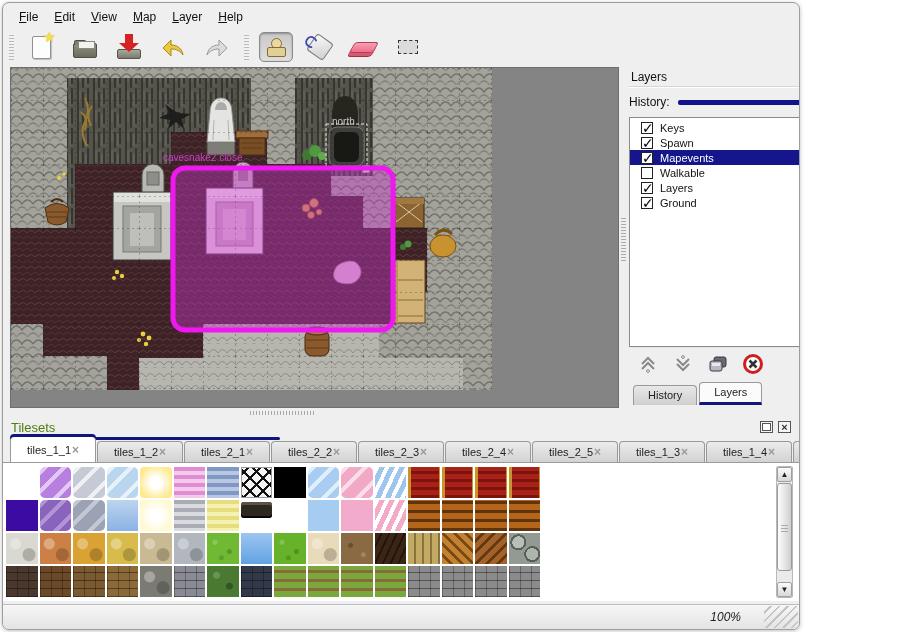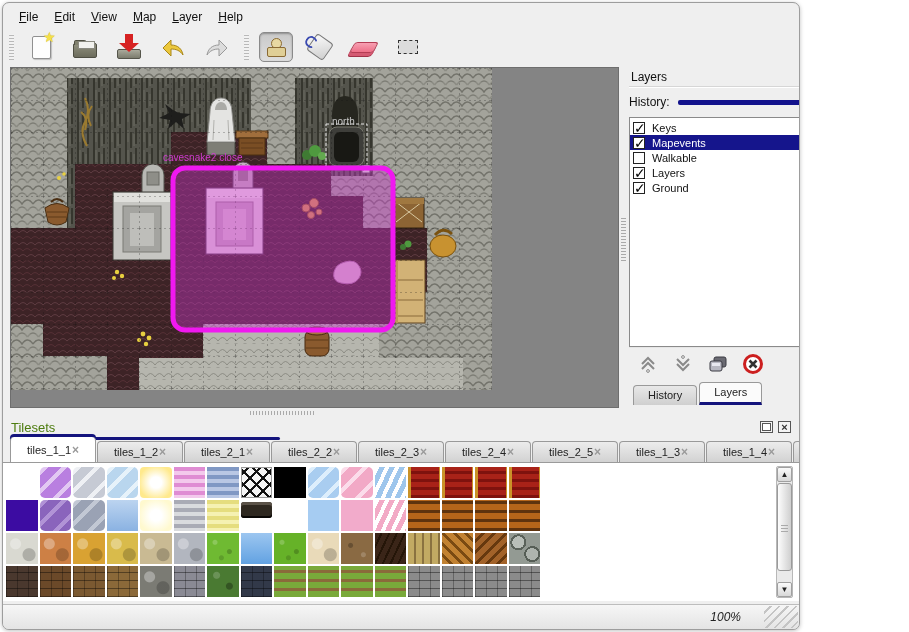--- a/index.html
+++ b/index.html
@@ -45,21 +45,21 @@
   .ico-close::after{content:"×";font-weight:bold;font-size:11px;line-height:10px;}
   .opacity-row{display:flex;align-items:center;height:26px;margin-top:2px;}
   .op-label{font-size:12px;color:#111;margin-right:8px;}
   .slider{flex:1;position:relative;height:18px;}
   .slider .track{position:absolute;left:0;right:4px;top:7px;height:5px;background:#12128c;border-radius:2px;}
   .slider .handle{position:absolute;right:0;top:1px;width:26px;height:16px;border:1px solid #8a8a8a;border-radius:3px;
      background:linear-gradient(#fafafa,#d6d6d6);}
   .slider .handle::after{content:"";position:absolute;left:5px;right:5px;top:4px;bottom:4px;
      background:repeating-linear-gradient(90deg,#aaa 0 1px,transparent 1px 3px);}
   .layer-list{margin-top:2px;height:230px;background:#fff;border:1px solid #8a8a8a;overflow:hidden;padding-top:2px;}
-  .layer-row{display:flex;align-items:center;height:15px;padding-left:3px;font-size:11px;color:#111;}
+  .layer-row{display:flex;align-items:center;height:15px;padding-left:11px;font-size:11px;color:#111;}
   .layer-row.selected{background:#15158c;color:#fff;}
   .cb{width:12px;height:12px;background:#fff;border:1px solid #222;margin-right:7px;position:relative;flex:none;}
   .cb.checked::after{content:"✓";position:absolute;left:0px;top:-3px;font-size:14px;font-weight:bold;color:#000;}
   .lay-btns{display:flex;align-items:center;gap:9px;height:32px;padding-left:6px;border-top:1px solid #e6e6e6;}
   .lbtn{width:26px;height:24px;display:flex;align-items:center;justify-content:center;}
   .ptab-bar{display:flex;align-items:flex-end;height:24px;margin-top:2px;padding-left:4px;}
   .ptab{font-size:11px;color:#222;padding:3px 14px;border:1px solid #999;border-bottom:none;border-radius:4px 4px 0 0;
      background:linear-gradient(#e8e8e8,#cfcfcf);margin-right:2px;height:20px;}
   .ptab.active{background:#fbfbfb;height:23px;border-bottom:3px solid #14147d;border-radius:4px 4px 0 0;padding-bottom:0;}
   
@@ -327,20 +327,24 @@
       <span class="op-label">History:</span>
       <div class="slider">
         <div class="track"></div>
         <div class="handle"></div>
       </div>
     </div>
     <div class="layer-list">
         <div class="layer-row">
           <span class="cb checked"></span>
           <span class="layer-name">Keys</span>
+        </div>
+        <div class="layer-row">
+          <span class="cb checked"></span>
+          <span class="layer-name">Spawn</span>
         </div>
         <div class="layer-row selected">
           <span class="cb checked"></span>
           <span class="layer-name">Mapevents</span>
         </div>
         <div class="layer-row">
           <span class="cb"></span>
           <span class="layer-name">Walkable</span>
         </div>
         <div class="layer-row">

